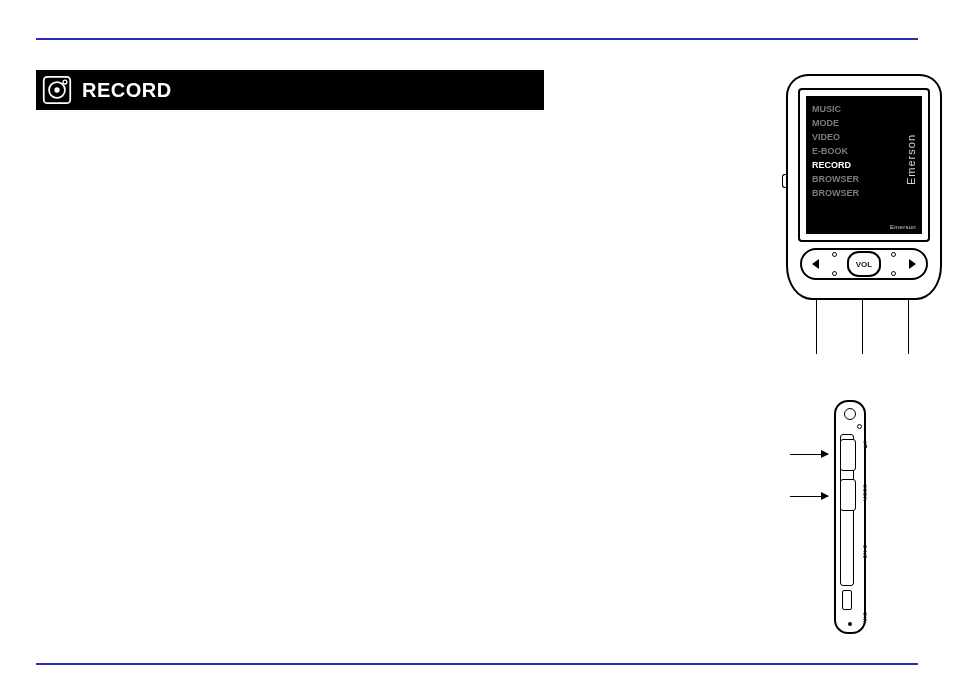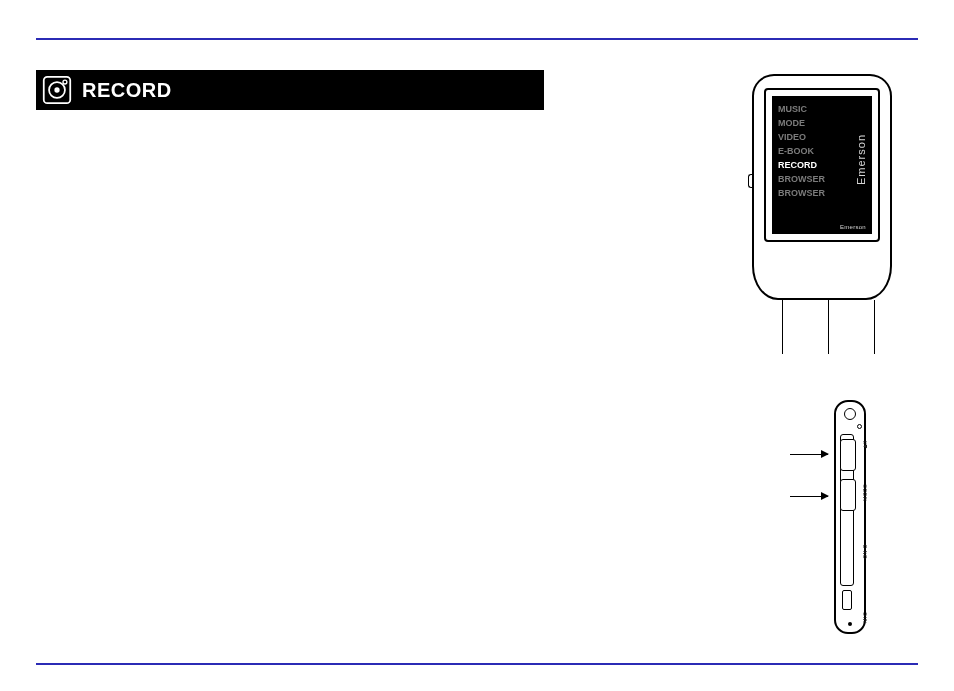--- a/index.html
+++ b/index.html
@@ -56,23 +56,23 @@
   }
   .title-text {
     font-size: 20px;
     font-weight: 700;
     letter-spacing: 0.5px;
     margin-left: 8px;
   }
   
   .device-front {
     position: absolute;
-    left: 752px;
+    left: 786px;
     top: 74px;
-    width: 140px;
+    width: 156px;
     height: 226px;
   }
   .device-body {
     position: absolute;
     inset: 0;
     border: 2px solid #000;
     border-radius: 22px 22px 26px 26px / 22px 22px 34px 34px;
     background: #fff;
   }
   .screen-outer {
@@ -343,20 +343,32 @@
           <div>E-BOOK</div>
           <div class="active">RECORD</div>
           <div>BROWSER</div>
           <div>BROWSER</div>
         </div>
         <div class="brand-strip">Emerson</div>
         <div class="brand-badge">Emerson</div>
       </div>
     </div>
 
+    <div class="control-bar">
+      <div class="control-outline"></div>
+      <div class="tri tri-left"></div>
+      <div class="tri tri-right"></div>
+      <div class="vol-btn">
+        <span>VOL</span>
+      </div>
+      <div class="hole" style="left:32px; top:4px;"></div>
+      <div class="hole" style="right:32px; top:4px;"></div>
+      <div class="hole" style="left:32px; bottom:4px;"></div>
+      <div class="hole" style="right:32px; bottom:4px;"></div>
+    </div>
 
     <div style="position:absolute; left:-4px; top:100px; width:4px; height:12px; border:1px solid #000; border-right:none; border-radius:3px 0 0 3px;"></div>
 
     <div class="callout-line" style="left:30px;"></div>
     <div class="callout-line" style="left:76px;"></div>
     <div class="callout-line" style="left:122px;"></div>
     <div class="callout-label" style="left:30px;"></div>
     <div class="callout-label" style="left:76px;"></div>
     <div class="callout-label" style="left:122px;"></div>
   </div>

